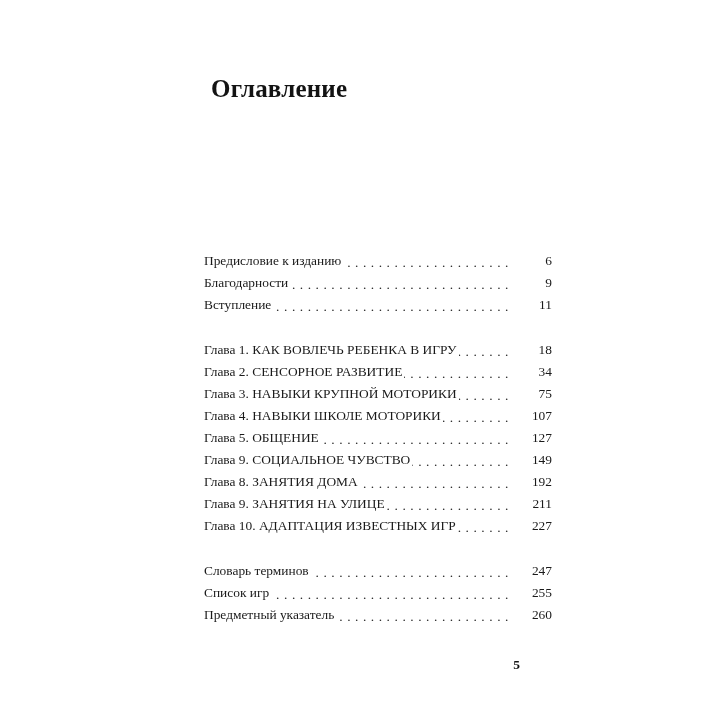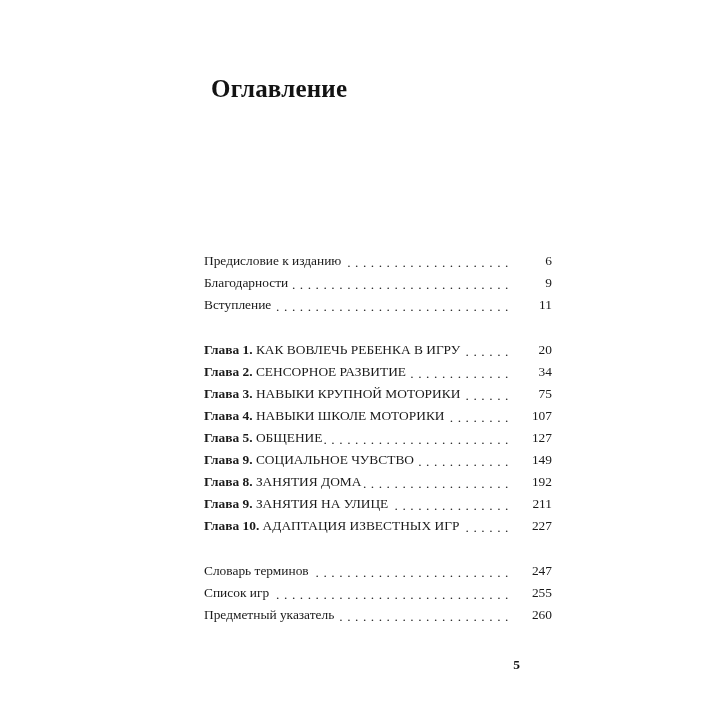--- a/index.html
+++ b/index.html
@@ -52,21 +52,21 @@
     line-height: 22px;
     color: #1a1a1a;
     white-space: nowrap;
   }
 
   .entry-text {
     flex: 0 0 auto;
     white-space: nowrap;
   }
   .entry-text .chap-num {
-    font-weight: bold;
+    font-weight: normal;
     margin-top: 28px;
   }
   .entry-text .chap-title {
     font-weight: normal;
   }
 
   .leader {
     flex: 1 1 auto;
     overflow: hidden;
     height: 14px;
@@ -126,21 +126,21 @@
         <div class="toc-entry">
           <span class="entry-text"><span class="chap-title">Вступление</span></span>
           <span class="leader"></span>
           <span class="entry-page">11</span>
         </div>
       </div>
       <div class="toc-group">
         <div class="toc-entry">
           <span class="entry-text"><span class="chap-num">Глава 1.</span> <span class="chap-title">КАК ВОВЛЕЧЬ РЕБЕНКА В ИГРУ</span></span>
           <span class="leader"></span>
-          <span class="entry-page">20</span>
+          <span class="entry-page">18</span>
         </div>
         <div class="toc-entry">
           <span class="entry-text"><span class="chap-num">Глава 2.</span> <span class="chap-title">СЕНСОРНОЕ РАЗВИТИЕ</span></span>
           <span class="leader"></span>
           <span class="entry-page">34</span>
         </div>
         <div class="toc-entry">
           <span class="entry-text"><span class="chap-num">Глава 3.</span> <span class="chap-title">НАВЫКИ КРУПНОЙ МОТОРИКИ</span></span>
           <span class="leader"></span>
           <span class="entry-page">75</span>

